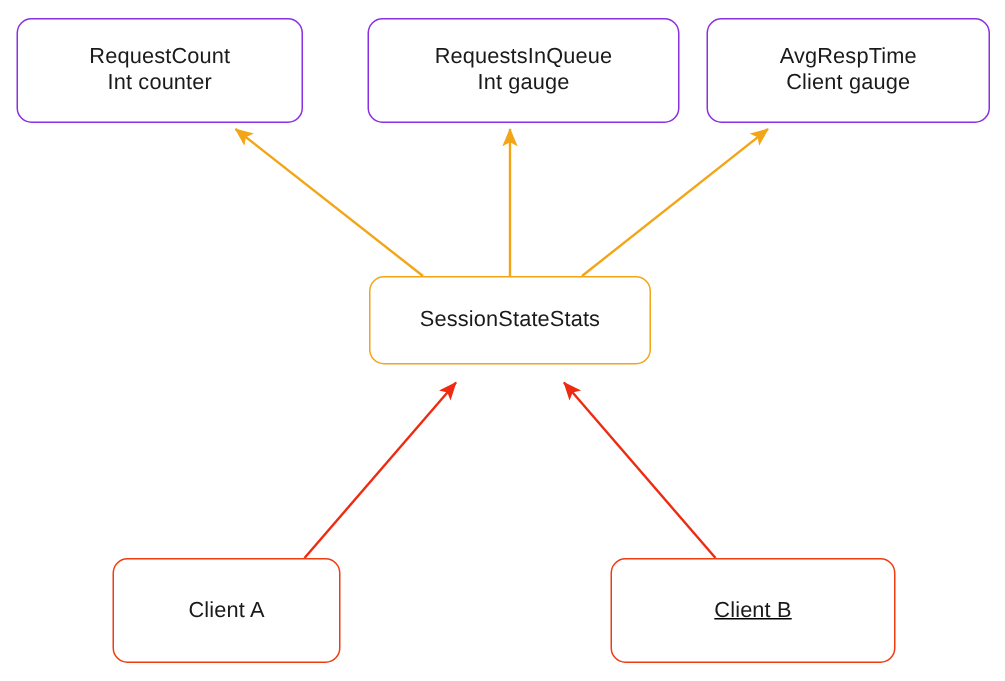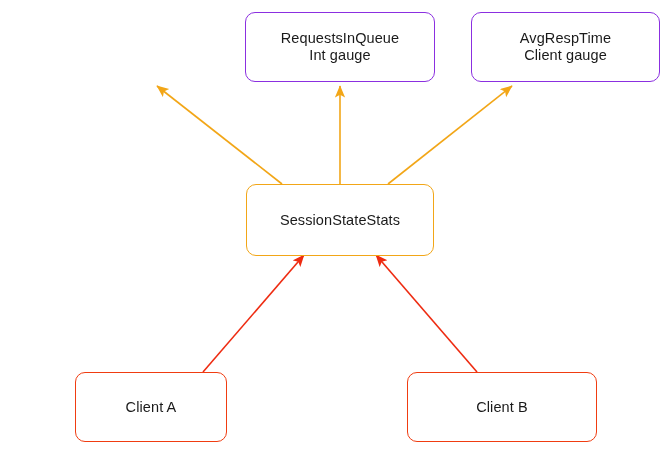--- a/index.html
+++ b/index.html
@@ -62,36 +62,40 @@
     </defs>
 
     <line x1="282" y1="184" x2="157" y2="86" stroke="#f2a617" stroke-width="1.6" marker-end="url(#arrow-orange)"></line>
     <line x1="340" y1="184" x2="340" y2="86" stroke="#f2a617" stroke-width="1.6" marker-end="url(#arrow-orange)"></line>
     <line x1="388" y1="184" x2="512" y2="86" stroke="#f2a617" stroke-width="1.6" marker-end="url(#arrow-orange)"></line>
 
     <line x1="203" y1="372" x2="304" y2="255" stroke="#ee2b11" stroke-width="1.6" marker-end="url(#arrow-red)"></line>
     <line x1="477" y1="372" x2="376" y2="255" stroke="#ee2b11" stroke-width="1.6" marker-end="url(#arrow-red)"></line>
   </svg>
 
+  <div class="node metric-node" style="left:11px; top:12px; width:191px; height:70px;">
+    <span class="label">RequestCount
+Int counter</span>
+  </div>
 
-  <div class="node metric-node" style="left:245px; top:12px; width:190px; height:70px;">
+  <div class="node metric-node" style="left:245px; top:12px; width:208px; height:70px;">
     <span class="label">RequestsInQueue
 Int gauge</span>
   </div>
 
   <div class="node metric-node" style="left:471px; top:12px; width:189px; height:70px;">
     <span class="label">AvgRespTime
 Client gauge</span>
   </div>
 
-  <div class="node aggregate-node" style="left:246px; top:184px; width:188px; height:72px;">
+  <div class="node aggregate-node" style="left:246px; top:184px; width:188px; height:59px;">
     <span class="label">SessionStateStats</span>
   </div>
 
   <div class="node client-node" style="left:75px; top:372px; width:152px; height:70px;">
     <span class="label">Client A</span>
   </div>
 
-  <div class="node client-node" style="left:407px; top:372px; width:190px; height:70px;">
+  <div class="node client-node" style="left:407px; top:372px; width:190px; height:70px;text-decoration:underline;">
     <span class="label">Client B</span>
   </div>
 
 </div>
 
 </body></html>

